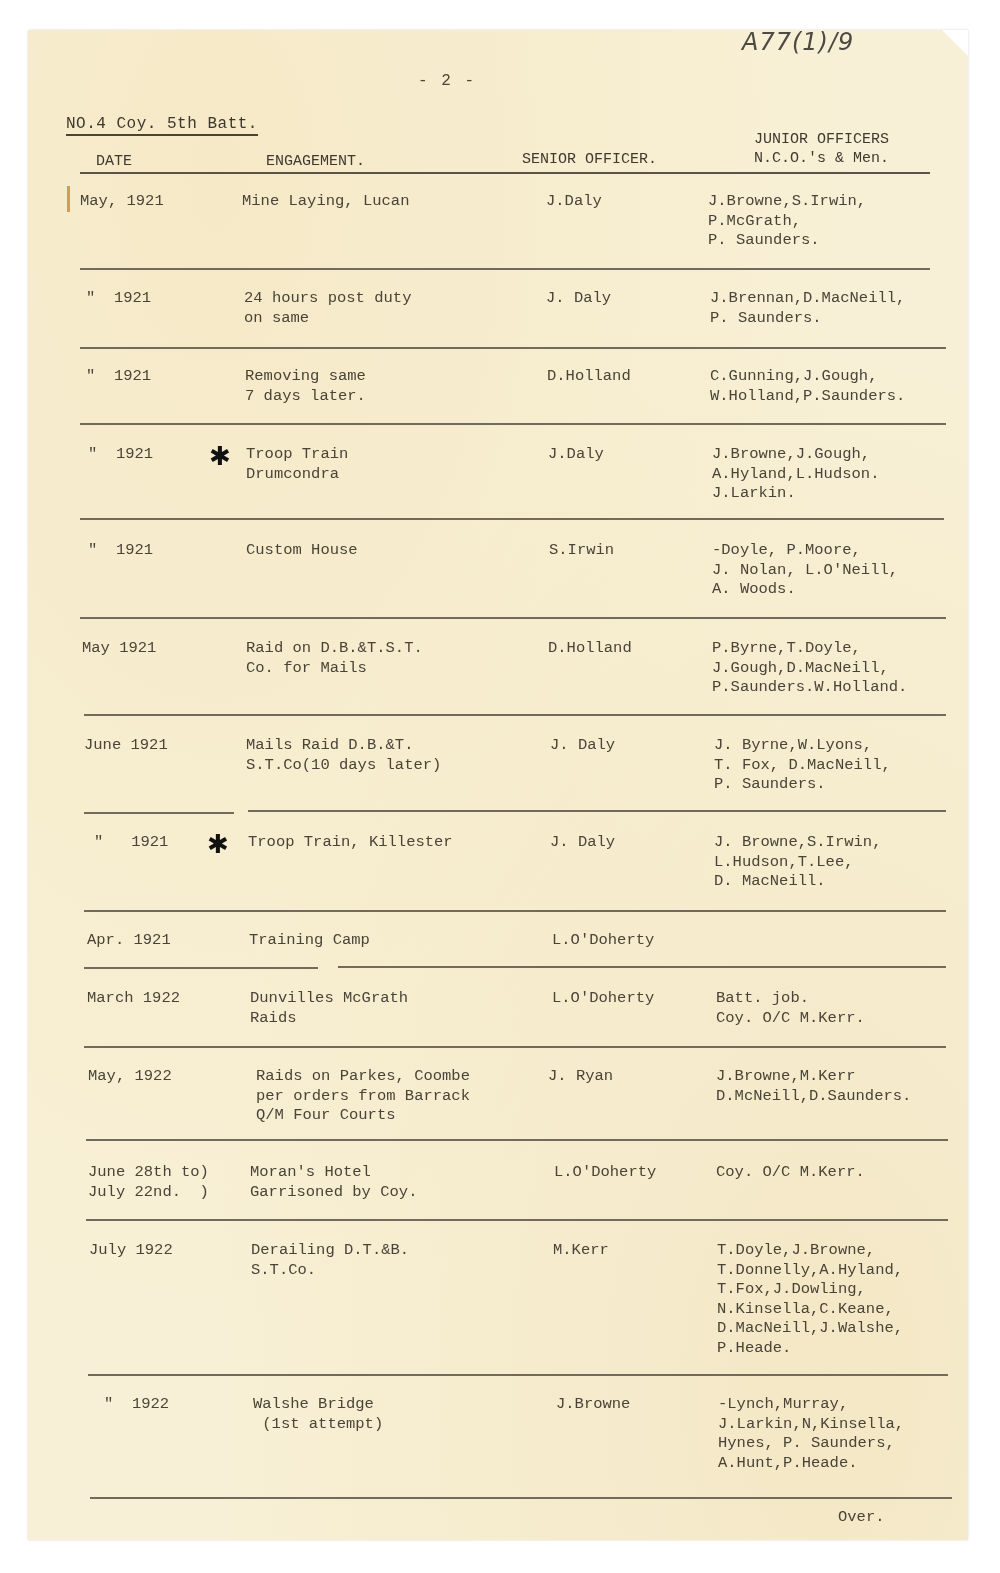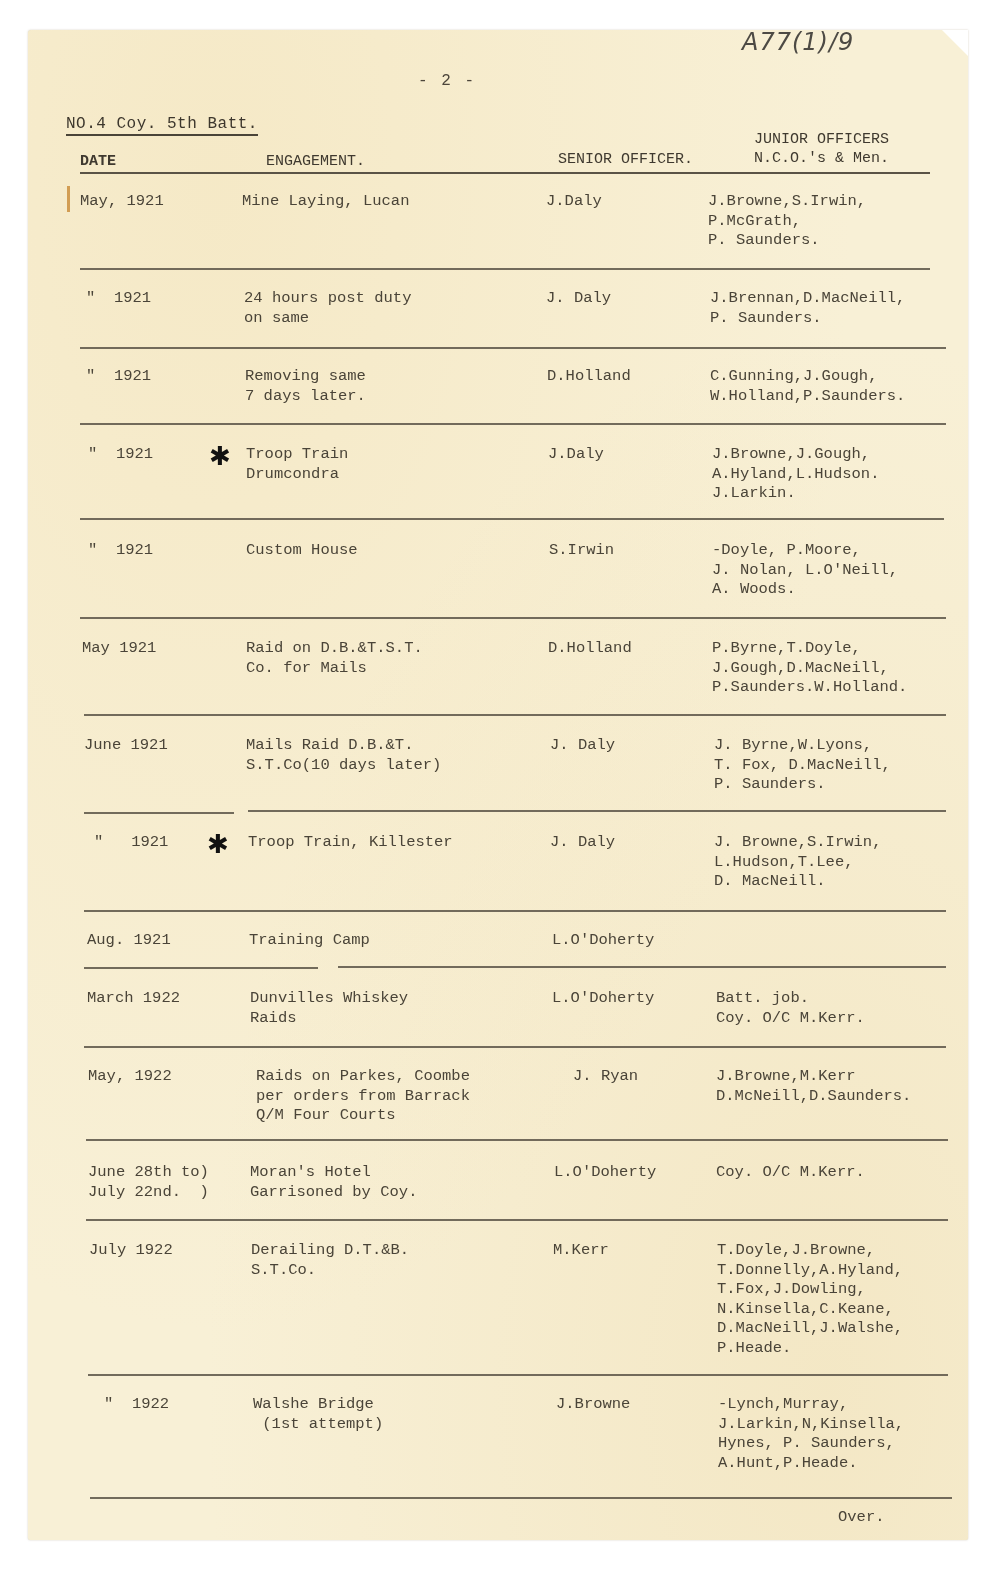--- a/index.html
+++ b/index.html
@@ -73,23 +73,23 @@
       width: 850px;
       height: 44px;
       border-bottom: 2px solid #5a5346;
       font-size: 15px;
       color: #3f392f;
     }
     .header-row span {
       position: absolute;
       white-space: pre;
     }
-    .h-date { left: 0; top: 25px; font-weight: bold; }
+    .h-date { left: 16px; top: 25px; }
     .h-engagement { left: 186px; top: 25px; }
-    .h-senior { left: 442px; top: 23px; margin-left: 36px; }
+    .h-senior { left: 442px; top: 23px; }
     .h-junior { left: 674px; top: 2px; line-height: 19px; text-align: right; }
 
     .entry {
       position: absolute;
       font-size: 15.5px;
       line-height: 19.5px;
       color: #4a4438;
     }
     .entry .col {
       position: absolute;
@@ -228,44 +228,44 @@
   <span class="col" style="left:154px">Troop Train, Killester</span>
   <span class="col" style="left:456px">J. Daly</span>
   <span class="col" style="left:620px">J. Browne,S.Irwin,
 L.Hudson,T.Lee,
 D. MacNeill.</span>
 </div>
 <span class="asterisk" style="left:207px; top:834px;">✱</span>
 <div class="divider" style="left:84px; top:910px; width:862px;"></div>
 
 <div class="entry" style="left:87px; top:931px;">
-  <span class="col" style="left:0">Aug. 1921</span>
+  <span class="col" style="left:0">Apr. 1921</span>
   <span class="col" style="left:162px">Training Camp</span>
   <span class="col" style="left:465px">L.O'Doherty</span>
   <span class="col" style="left:629px"></span>
 </div>
 <div class="divider" style="left:84px; top:967px; width:234px;"></div>
 <div class="divider" style="left:338px; top:966px; width:608px;"></div>
 
 <div class="entry" style="left:87px; top:989px;">
   <span class="col" style="left:0">March 1922</span>
-  <span class="col" style="left:163px">Dunvilles Whiskey
+  <span class="col" style="left:163px">Dunvilles McGrath
 Raids</span>
   <span class="col" style="left:465px">L.O'Doherty</span>
   <span class="col" style="left:629px">Batt. job.
 Coy. O/C M.Kerr.</span>
 </div>
 <div class="divider" style="left:84px; top:1046px; width:862px;"></div>
 
 <div class="entry" style="left:88px; top:1067px;">
   <span class="col" style="left:0">May, 1922</span>
   <span class="col" style="left:168px">Raids on Parkes, Coombe
 per orders from Barrack
 Q/M Four Courts</span>
-  <span class="col" style="left:485px">J. Ryan</span>
+  <span class="col" style="left:460px">J. Ryan</span>
   <span class="col" style="left:628px">J.Browne,M.Kerr
 D.McNeill,D.Saunders.</span>
 </div>
 <div class="divider" style="left:86px; top:1139px; width:862px;"></div>
 
 <div class="entry" style="left:88px; top:1163px;">
   <span class="col" style="left:0">June 28th to)
 July 22nd.  )</span>
   <span class="col" style="left:162px">Moran's Hotel
 Garrisoned by Coy.</span>

